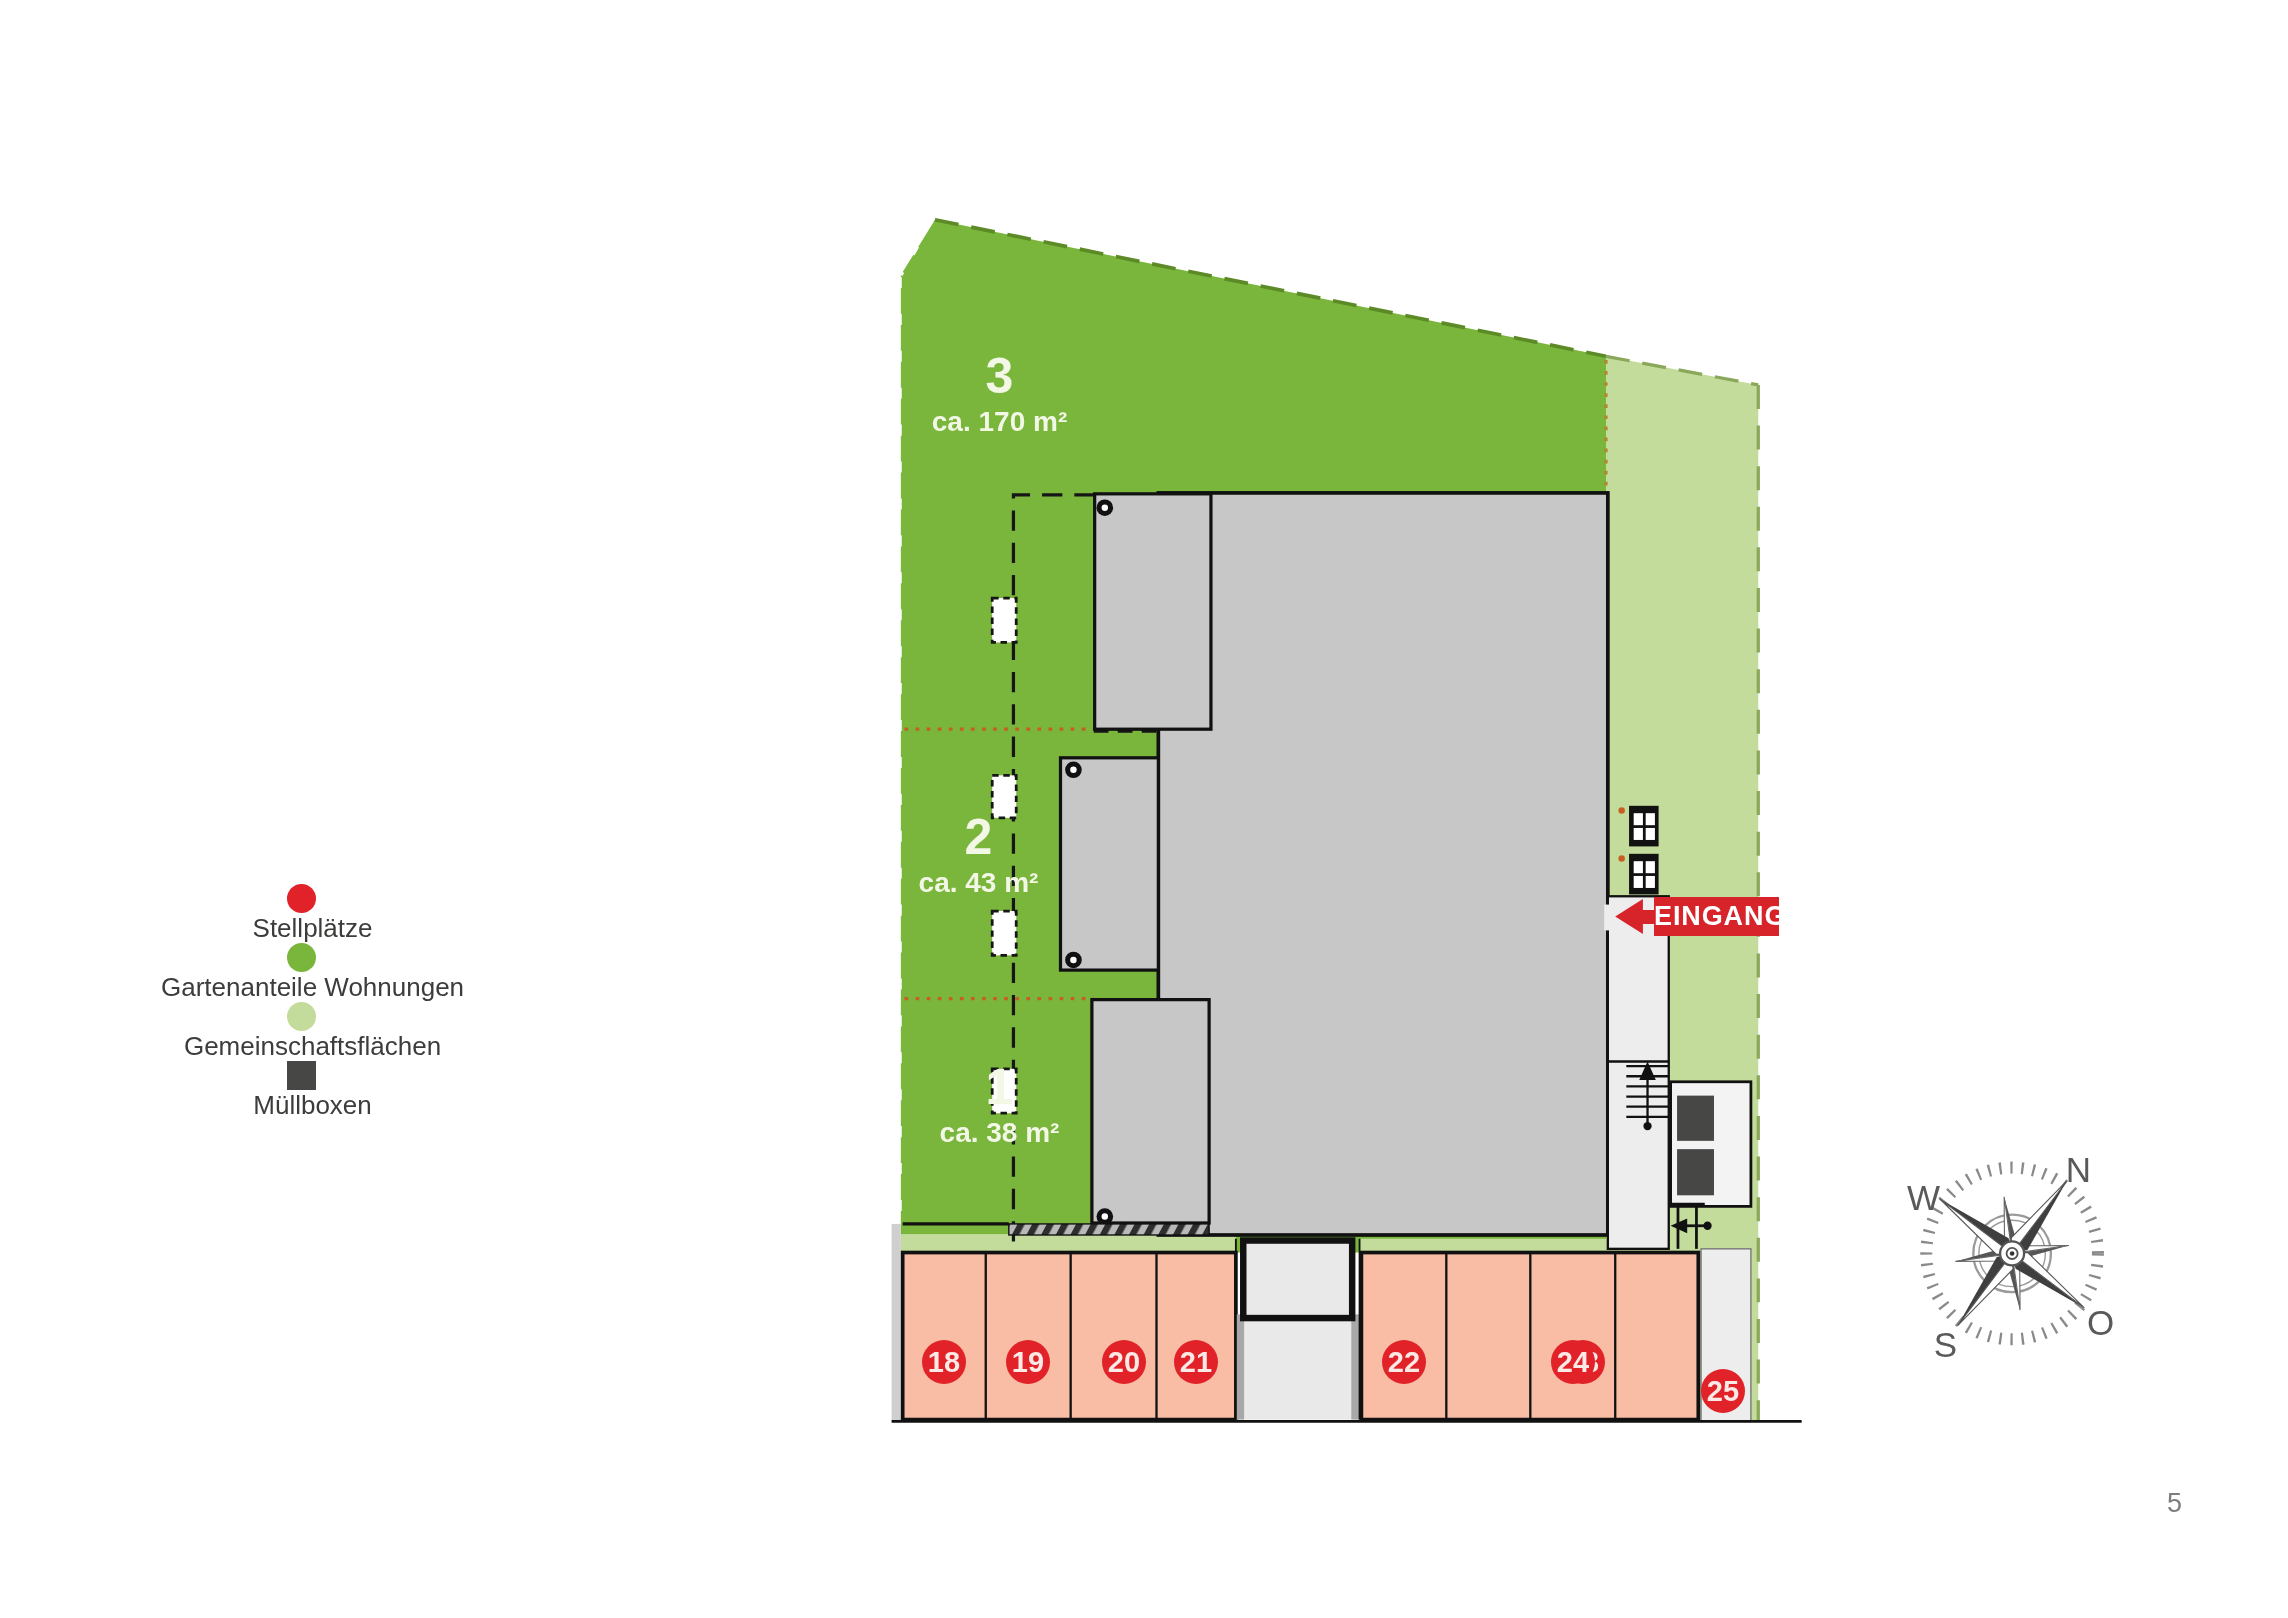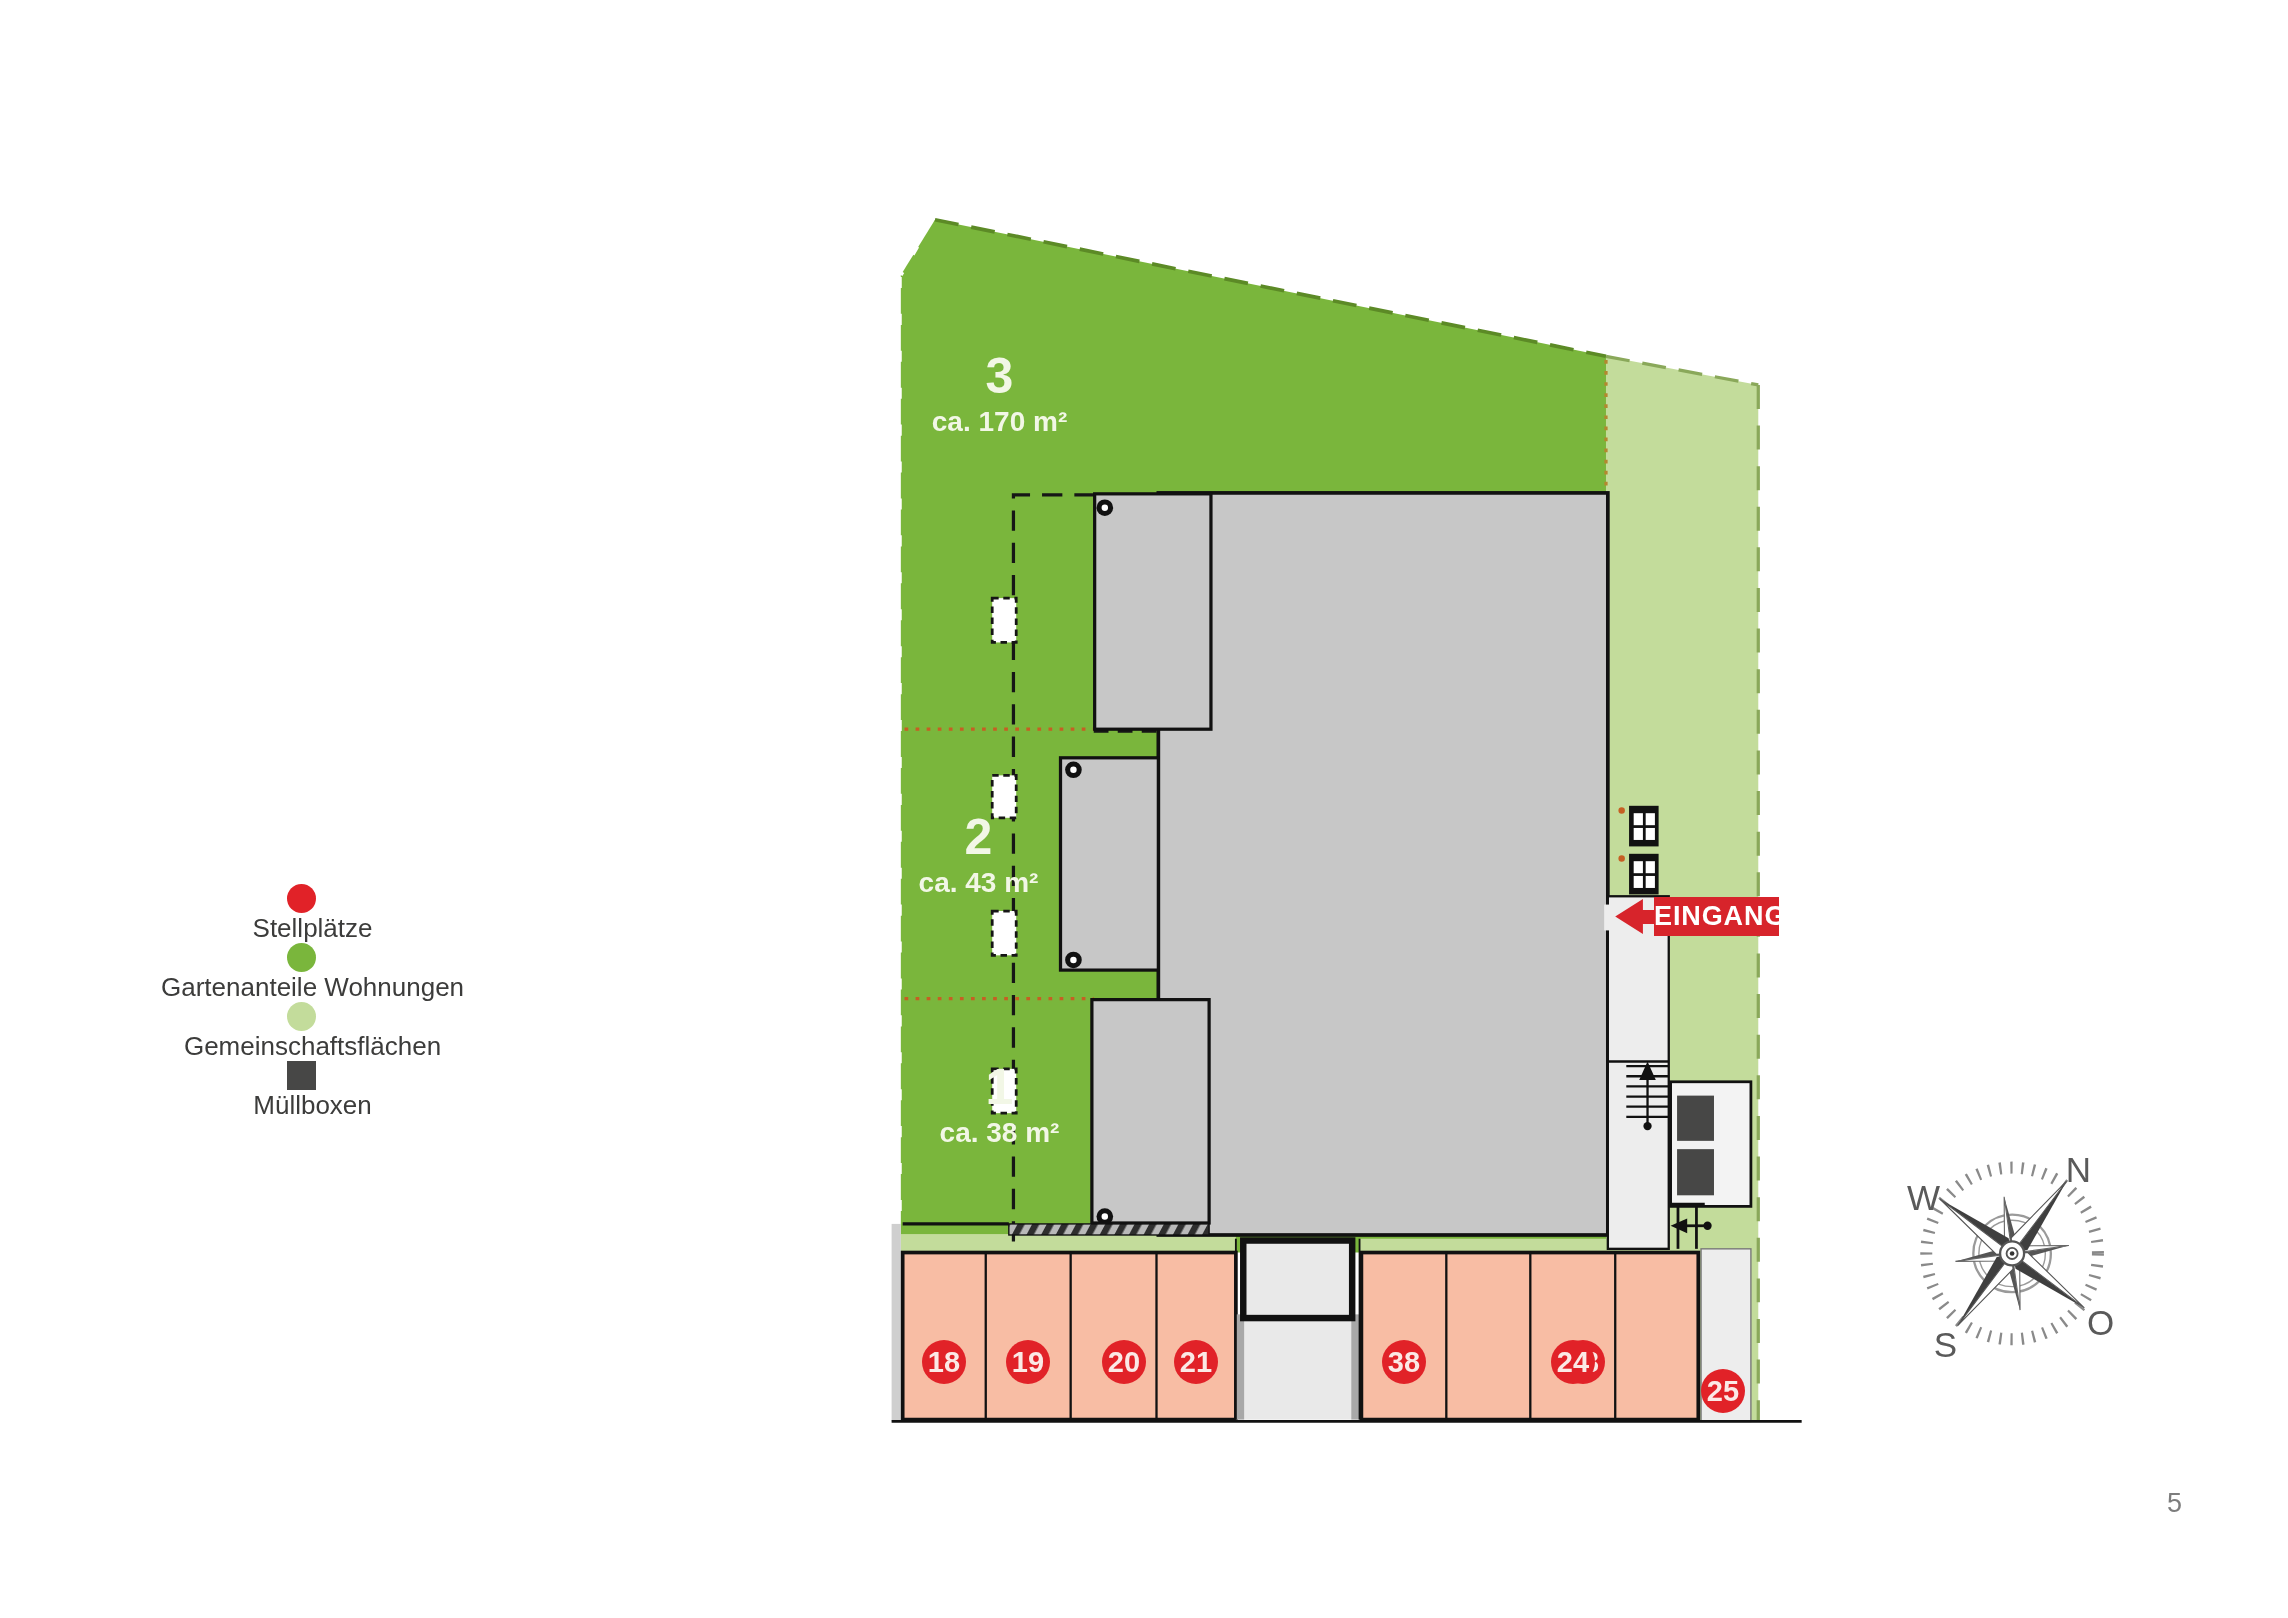--- a/index.html
+++ b/index.html
@@ -266,21 +266,21 @@
   </div>
   <div class="garden-label" style="left:898px;top:1060px;">
     <div class="g-num">1</div>
     <div class="g-area">ca. 38 m²</div>
   </div>
 
   <div class="stall-badge" style="left:922px;">18</div>
   <div class="stall-badge" style="left:1006px;">19</div>
   <div class="stall-badge" style="left:1091px;margin-left:11px;">20</div>
   <div class="stall-badge" style="left:1174px;">21</div>
-  <div class="stall-badge" style="left:1382px;">38</div>
+  <div class="stall-badge" style="left:1382px;">22</div>
   <div class="stall-badge" style="left:1520px;margin-left:41px;">23</div>
   <div class="stall-badge" style="left:1551px;">24</div>
   <div class="stall-badge" style="left:1701px;margin-top:29px;">25</div>
 
   <div class="eingang">EINGANG</div>
 
   <span class="compass-letter" style="left:2058px;top:1150px;">N</span>
   <span class="compass-letter" style="left:1903px;top:1178px;">W</span>
   <span class="compass-letter" style="left:1925px;top:1325px;">S</span>
   <span class="compass-letter" style="left:2080px;top:1303px;">O</span>

